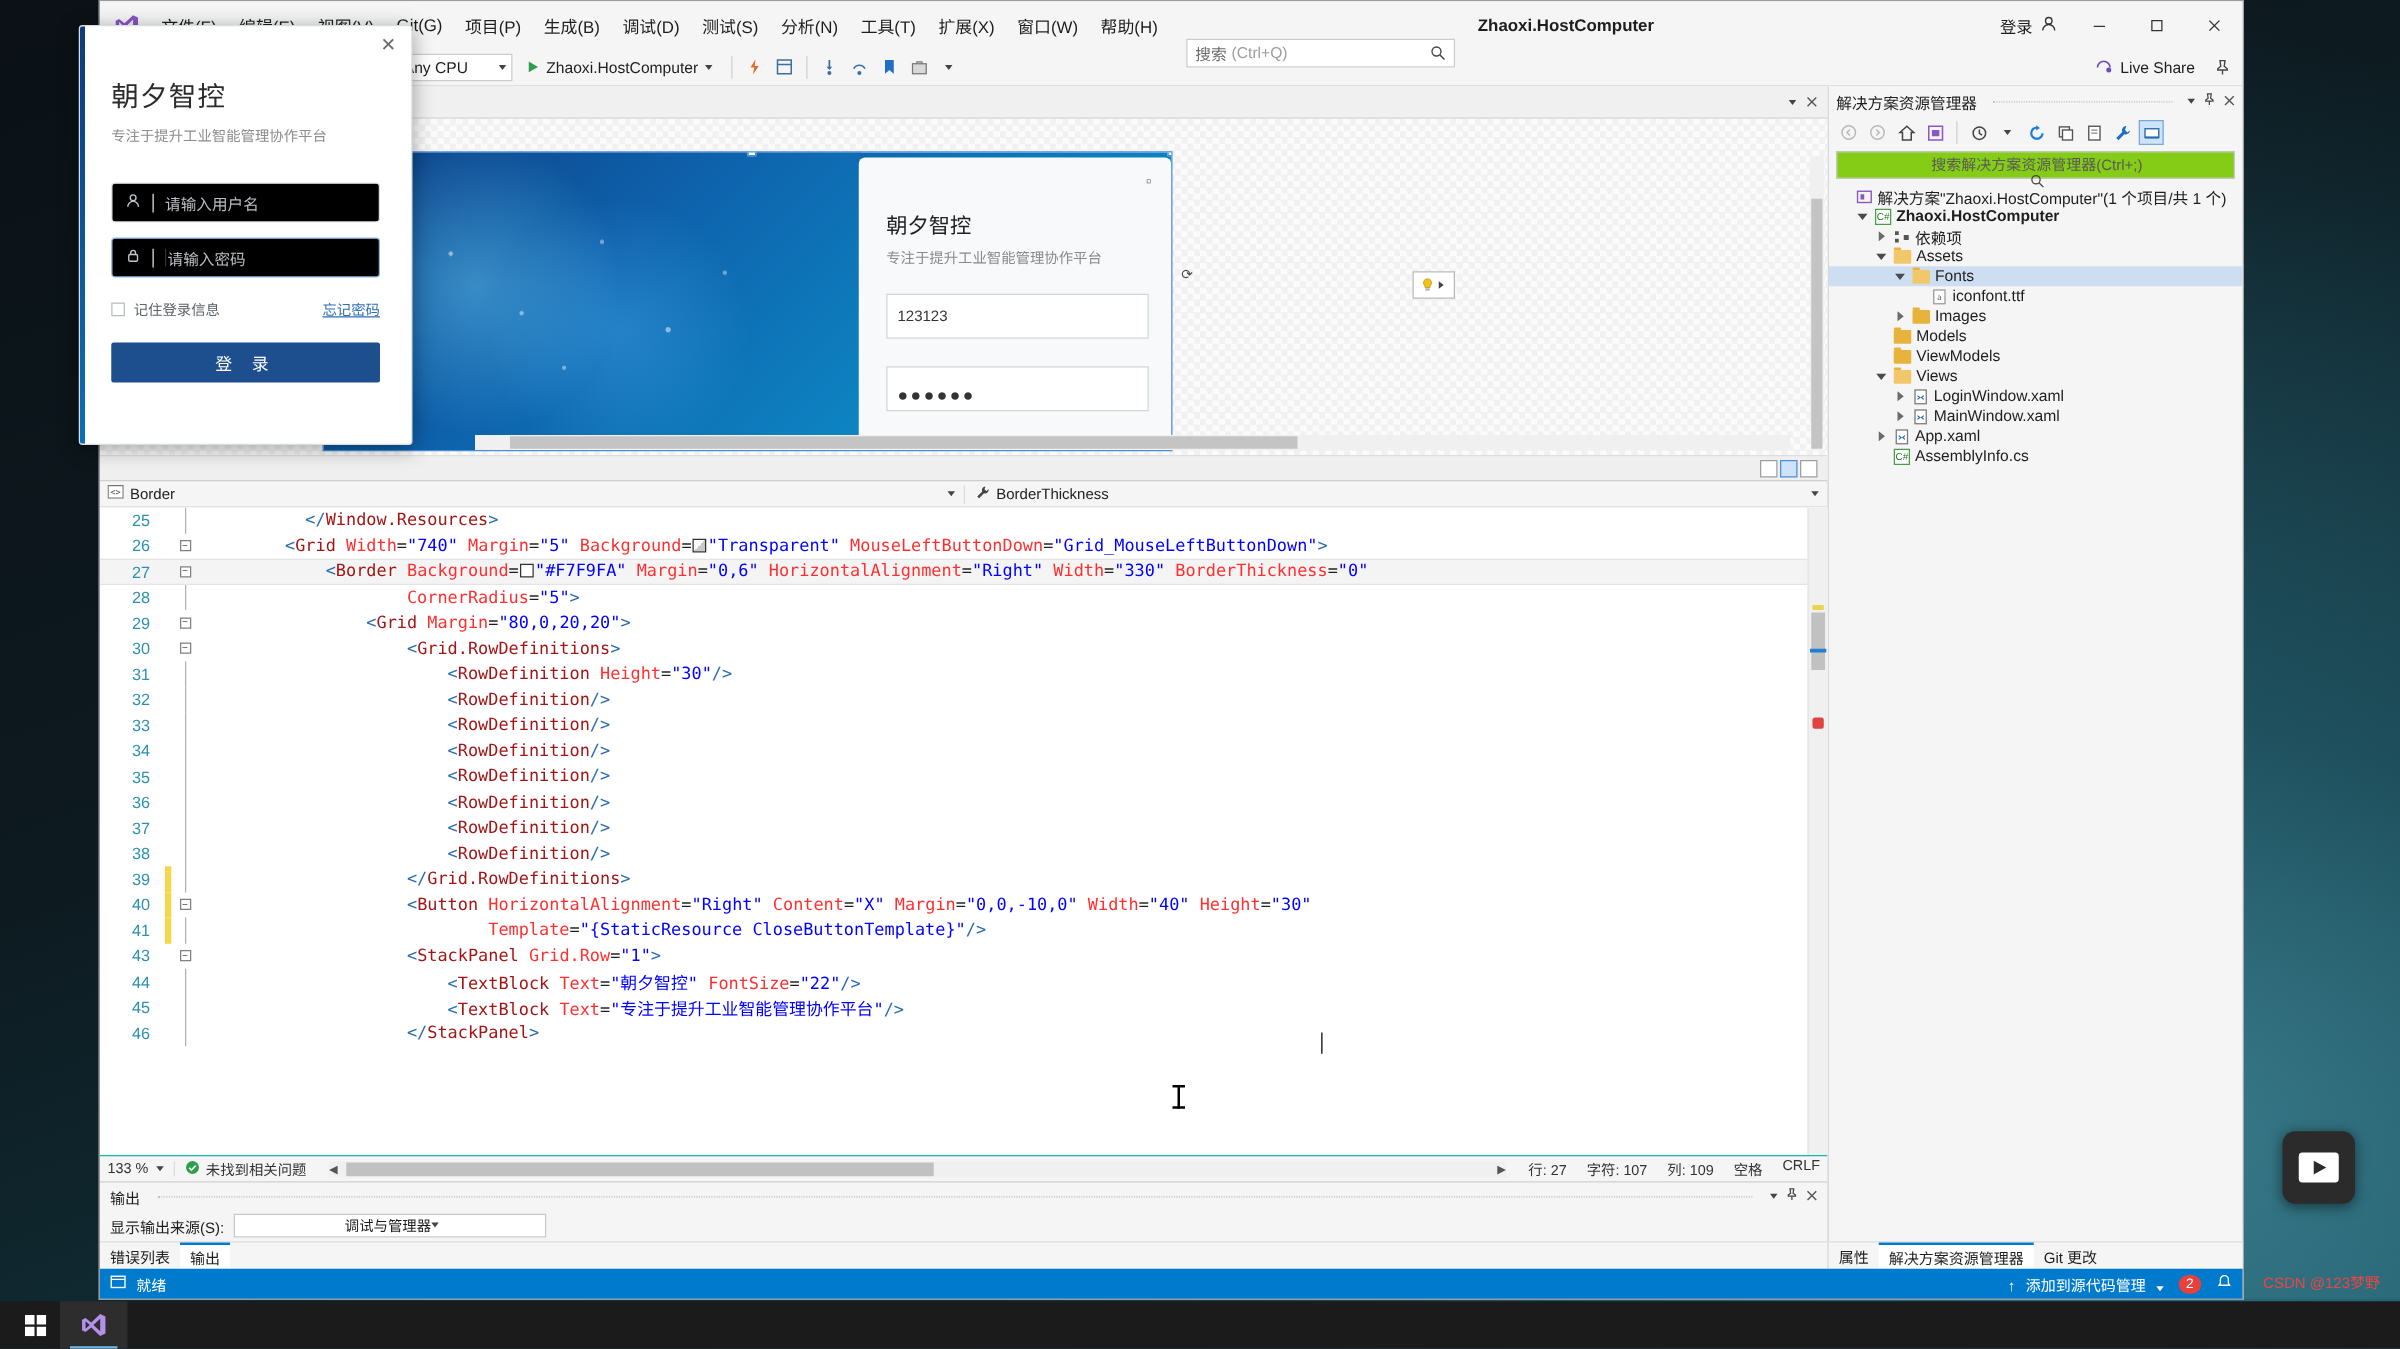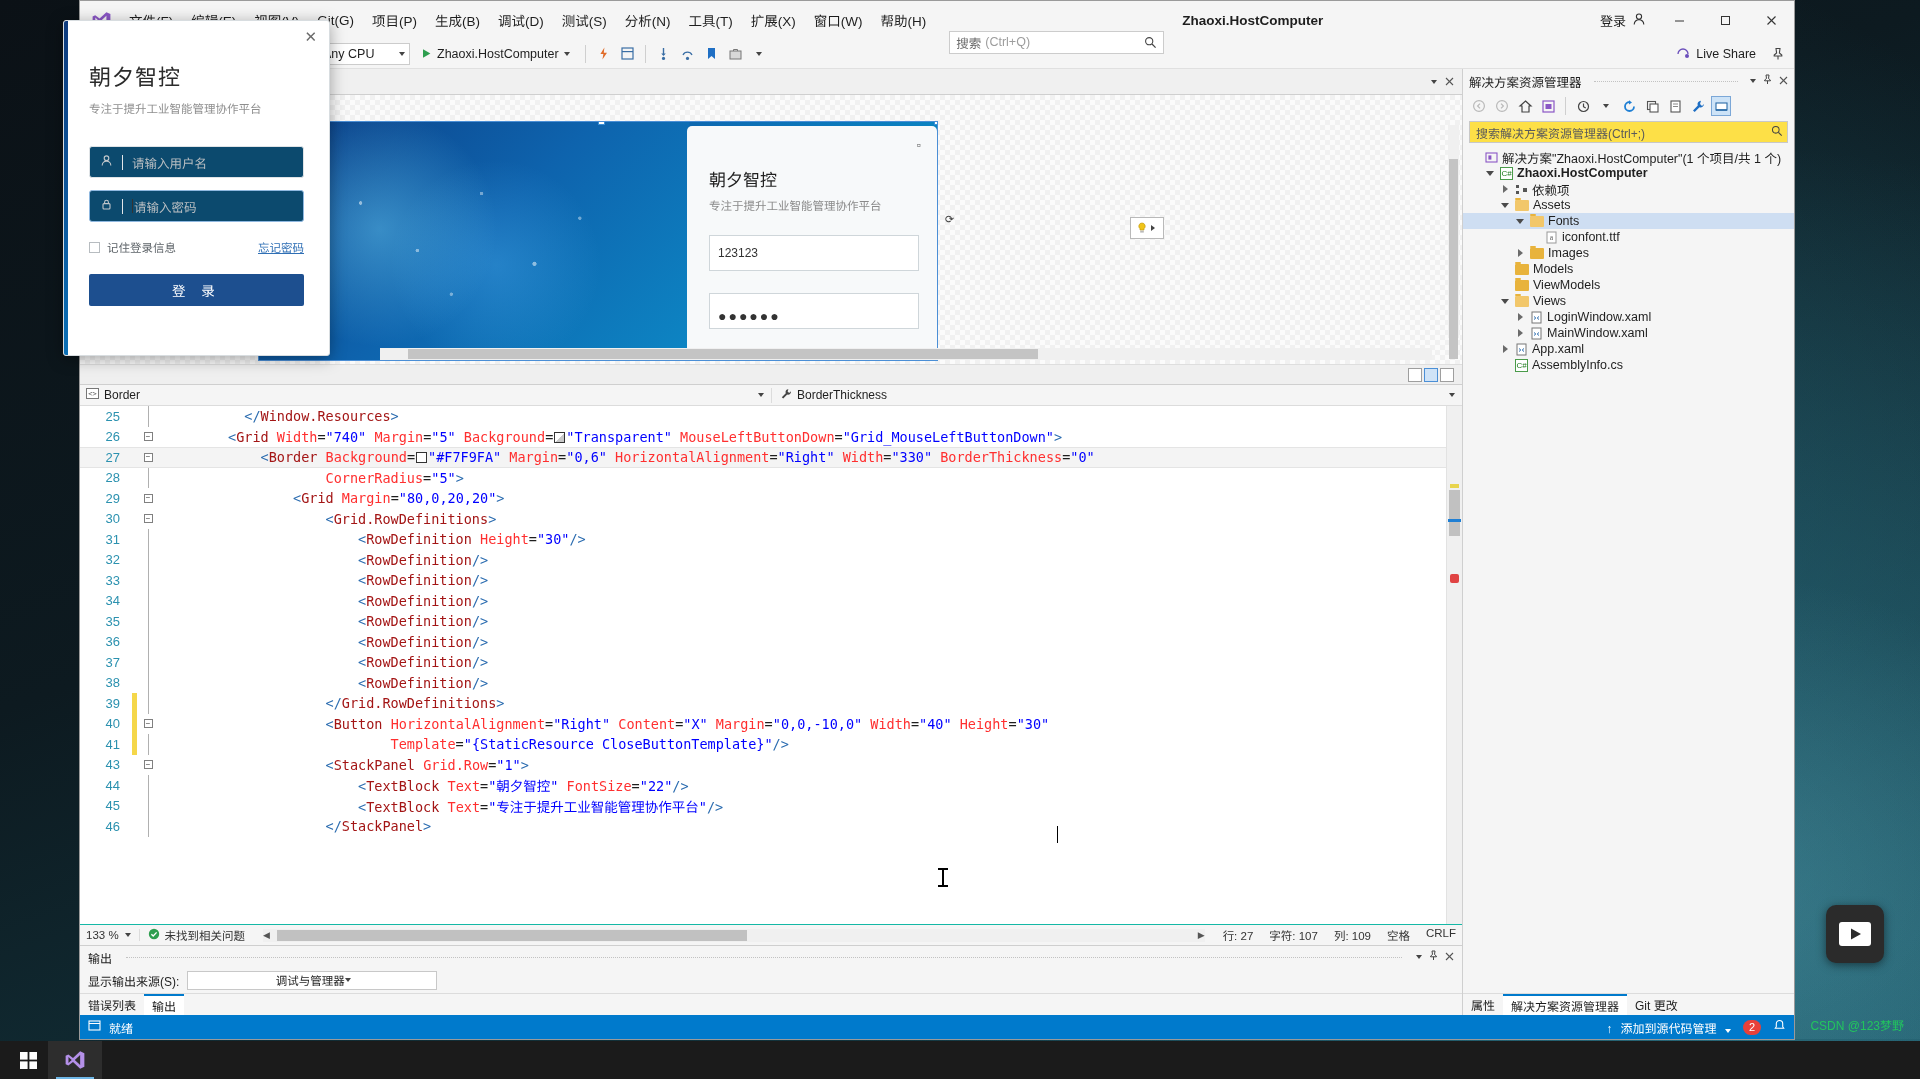--- a/index.html
+++ b/index.html
@@ -261,23 +261,24 @@
     display:flex; flex-direction:column;
   }
   .dock-title{
     height:24px; display:flex; align-items:center; padding:0 6px; font-size:12.5px; gap:6px;
   }
   .dock-title .dots-fill{ flex:1; height:1px; border-top:1px dotted #c2c2c2; margin:0 6px; }
   .se-toolbar{ height:26px; display:flex; align-items:center; gap:3px; padding:0 6px; }
   .se-tb{ width:20px;height:20px;display:flex;align-items:center;justify-content:center;}
   .se-tb.active{ background:#cde3f7; border:1px solid #7ba7d7; }
   .se-search{
-    height:22px; margin:2px 6px 4px 6px; border:1px solid #c8c8c8; background:#fde047;
+    height:22px; margin:2px 6px 4px 6px; border:1px solid #c8c8c8; background:#84cc16;
     display:flex; align-items:center; padding:0 4px 0 6px; font-size:12px; color:#5a5a5a;
     justify-content:space-between;
+    flex-direction:column;
   }
   .tree{ flex:1; overflow:hidden; font-size:12.5px; padding-top:2px; }
   .tnode{ height:16px; display:flex; align-items:center; gap:4px; padding-left:6px; }
   .tnode.sel{ background:#cedef2; }
   .tw{ width:12px; flex:0 0 12px; display:flex; align-items:center; justify-content:center; }
   .tri{ width:0;height:0;border-top:4px solid transparent;border-bottom:4px solid transparent;border-left:5px solid #6b6b6b; }
   .tri.open{ border:none;width:0;height:0;border-left:4px solid transparent;border-right:4px solid transparent;border-top:5px solid #4a4a4a;}
   .folder{
     width:14px;height:11px;background:#e8b33c;border-radius:1px;flex:0 0 14px; position:relative;
   }
@@ -326,21 +327,21 @@
     border-radius:3px; overflow:hidden;
   }
   #login-window .lw-close{
     position:absolute; right:12px; top:8px; font-size:15px; color:#6b6b6b; line-height:1;
   }
   .lw-body{ padding:38px 25px 0 25px; }
   .lw-title{ font-size:22px; color:#2b2b2b; letter-spacing:1px; }
   .lw-sub{ font-size:11.5px; color:#8e8e8e; margin-top:9px; }
   .lw-field{
     margin-top:0; height:32px; border:1px solid #dfe3e6; border-radius:3px; display:flex;
-    align-items:center; padding:0 10px; background:#0c4a6e;
+    align-items:center; padding:0 10px; background:#000000;
   }
   .lw-field.focus{ border-color:#8fb8e0; }
   .lw-field .sep{ width:1px;height:15px;background:#e2e6e9;margin:0 9px;}
   .lw-field .ph{ font-size:12.5px; color:#b9bec2; }
   .lw-field .txtcaret{ width:1px;height:14px;background:#333;display:inline-block;margin-right:1px;}
   .lw-row{ display:flex; align-items:center; margin-top:17px; }
   .lw-cb{ width:11px;height:11px;border:1px solid #b7bcc0;margin-right:7px;background:#fff;}
   .lw-rem{ font-size:11.5px; color:#5d6368; }
   .lw-forgot{ margin-left:auto; font-size:11.5px; color:#2f6fb5; text-decoration:underline; }
   .lw-login{
@@ -348,21 +349,21 @@
     align-items:center; justify-content:center; font-size:13.5px; letter-spacing:6px;
     border-radius:2px;
   }
   .lw-strip{
     position:absolute; left:0; top:0; width:4px; height:100%;
     background:linear-gradient(180deg,#0e3a7c,#0b6fb5);
   }
 
   
   .csdn{
-    position:absolute; right:16px; bottom:46px; color:#22c55e; font-size:12px;
+    position:absolute; right:16px; bottom:46px; color:#ef4444; font-size:12px;
   }
   
   .float-play{
     position:absolute; right:36px; top:905px; width:58px;height:58px;border-radius:10px;
     background:#2b2b2b; display:flex;align-items:center;justify-content:center;
     box-shadow:0 2px 10px rgba(0,0,0,.5);
   }
 </style>
 </head>
 <body>

